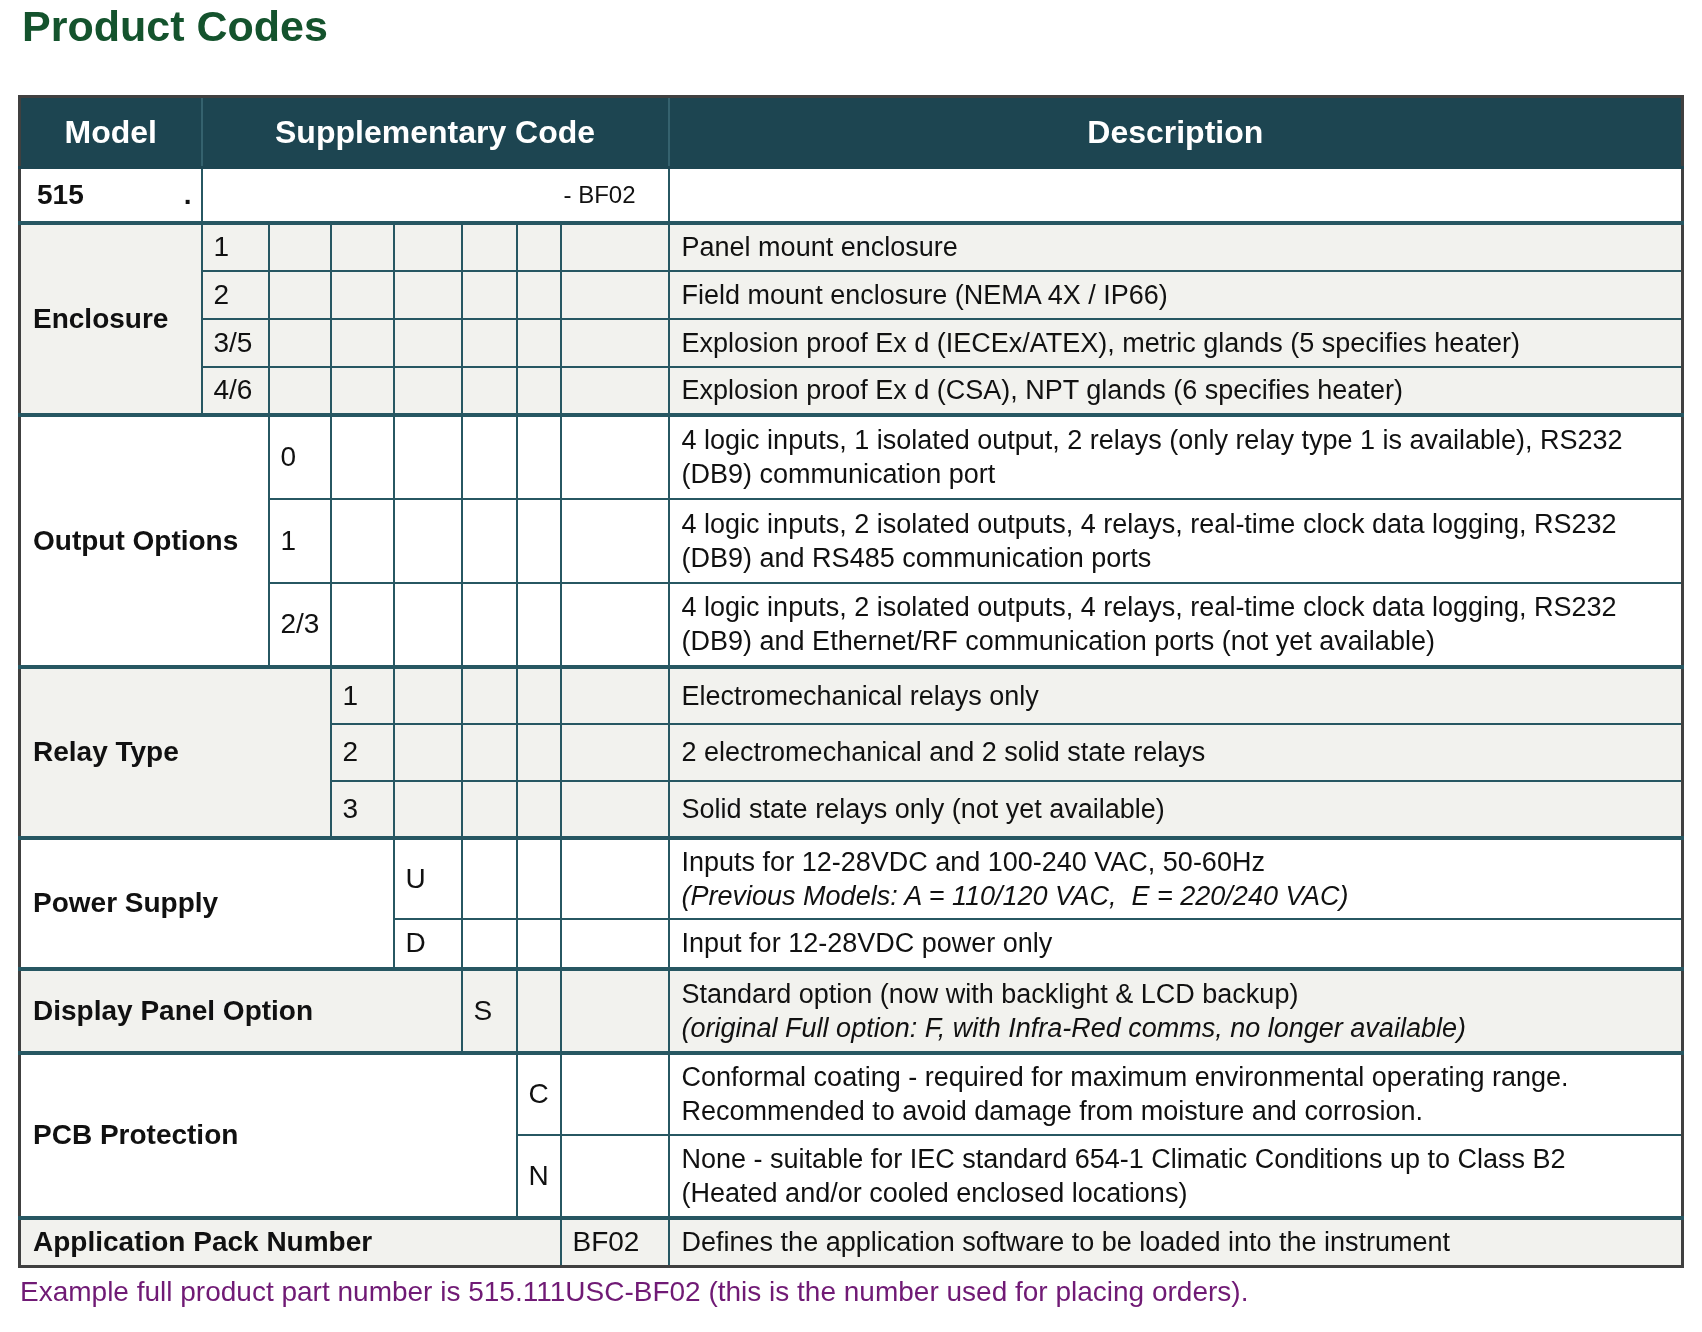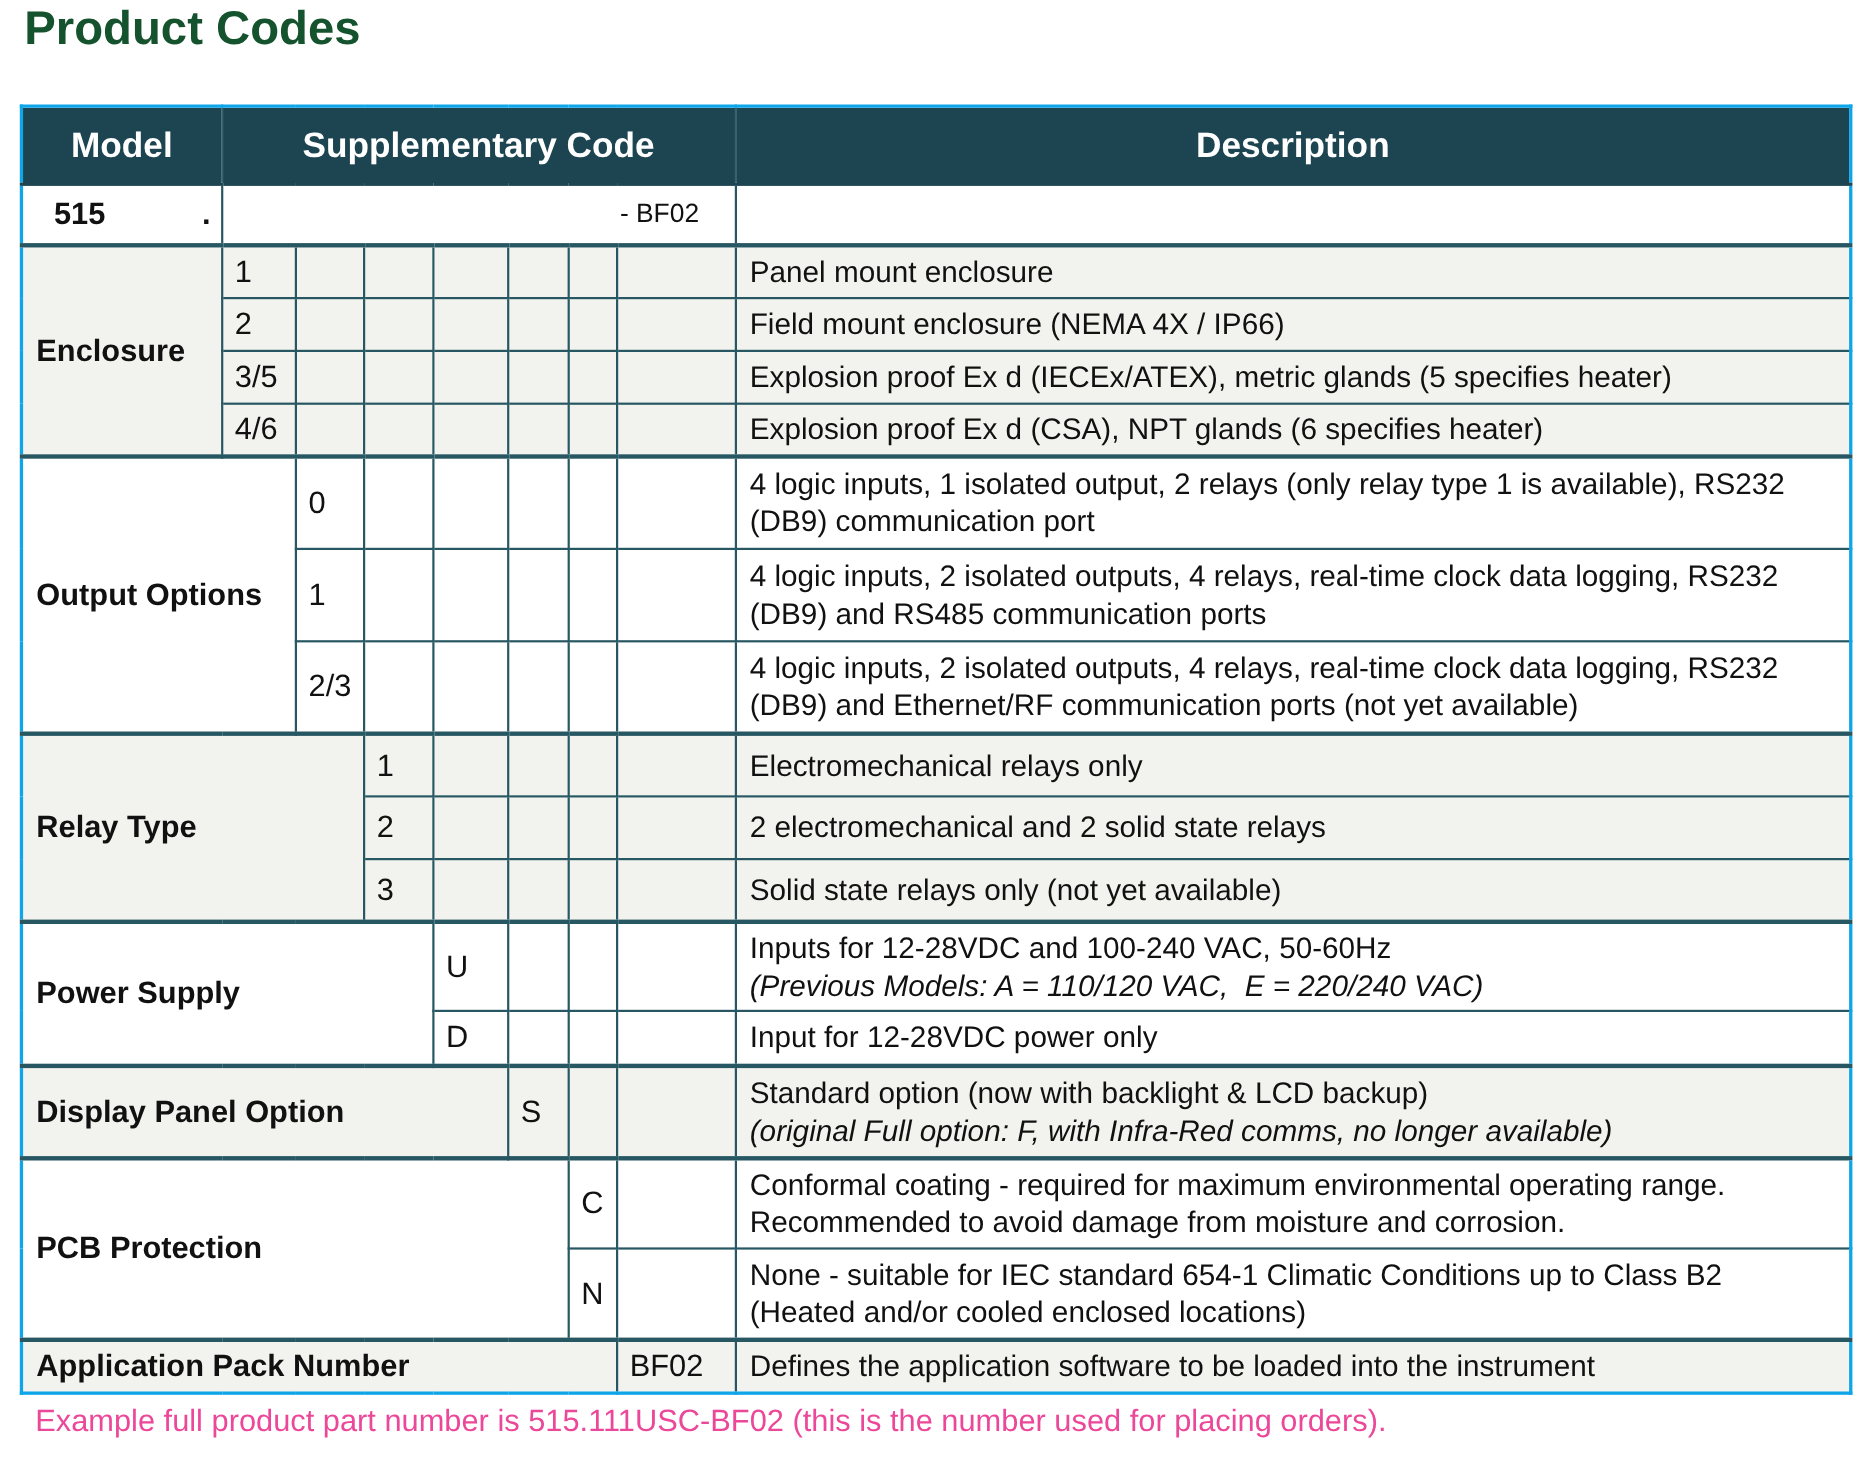--- a/index.html
+++ b/index.html
@@ -7,40 +7,40 @@
     width:1702px;height:1332px;position:relative;overflow:hidden;
     font-family:"Liberation Sans","DejaVu Sans",sans-serif;color:#111;
   }
   .page-title{
     position:absolute;left:22px;top:2px;
     font-size:43px;font-weight:bold;color:#14532d;
   }
   table.codes{
     position:absolute;left:18px;top:95px;width:1666px;
     border-collapse:collapse;table-layout:fixed;
-    border:3px solid #0ea5e9;
+    border:3px solid #404040;
   }
   td,th{border:2px solid #275762;padding:0;vertical-align:middle;overflow:hidden;}
   thead th{
     background:#1d4551;color:#ffffff;font-size:32px;font-weight:bold;
     border:2px solid #35626e;border-bottom:3px solid #1d4551;text-align:center;
   }
   .sec-top{border-top:4px solid #275762;}
   .gray{background:#f2f2ee;}
   .white{background:#ffffff;}
   .lbl{font-weight:bold;font-size:28px;text-align:left;padding-left:12px;}
   .code{font-size:28px;text-align:left;padding-left:11px;}
   .desc{font-size:27px;line-height:34px;text-align:left;padding-left:12px;padding-right:6px;}
   .desc .it{font-style:italic;}
   .desc b{font-weight:normal;}
   .model-cell{font-weight:bold;font-size:28px;}
-  .model-flex{display:flex;justify-content:space-between;align-items:center;padding:0 9px 0 28px;}
+  .model-flex{display:flex;justify-content:space-between;align-items:center;padding:0 9px 0 16px;}
   .supp-code-cell{font-size:24px;text-align:right;padding-right:32px;}
   .page-footer{
-    position:absolute;left:32px;top:1276px;font-size:28px;color:#ec4899;
+    position:absolute;left:20px;top:1276px;font-size:28px;color:#701a75;
   }
 </style>
 </head>
 <body>
 
 <div class="page-title">Product Codes</div>
 
 <table class="codes">
   <colgroup>
     <col style="width:182px">

